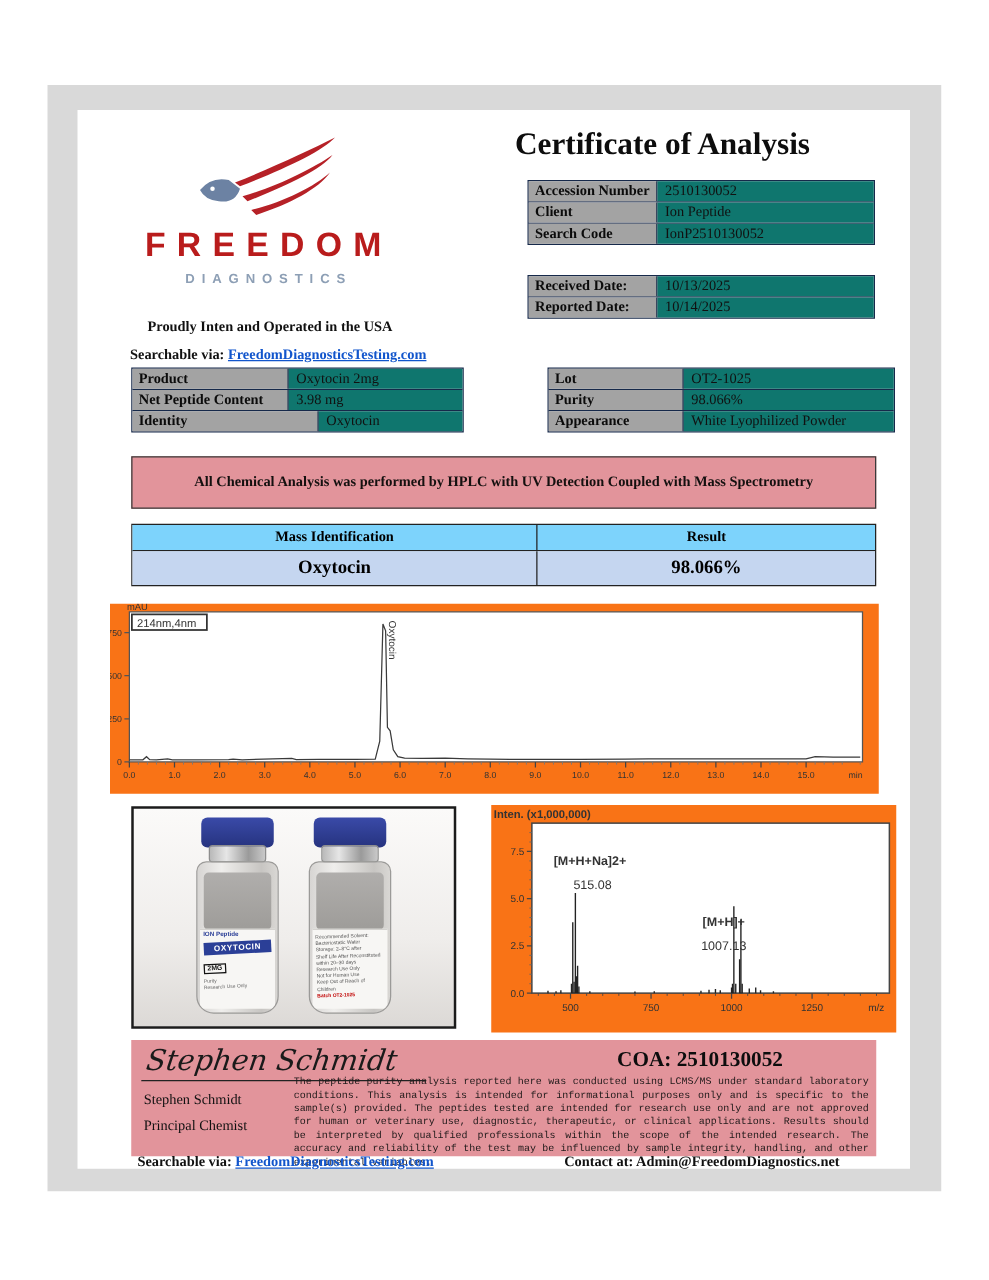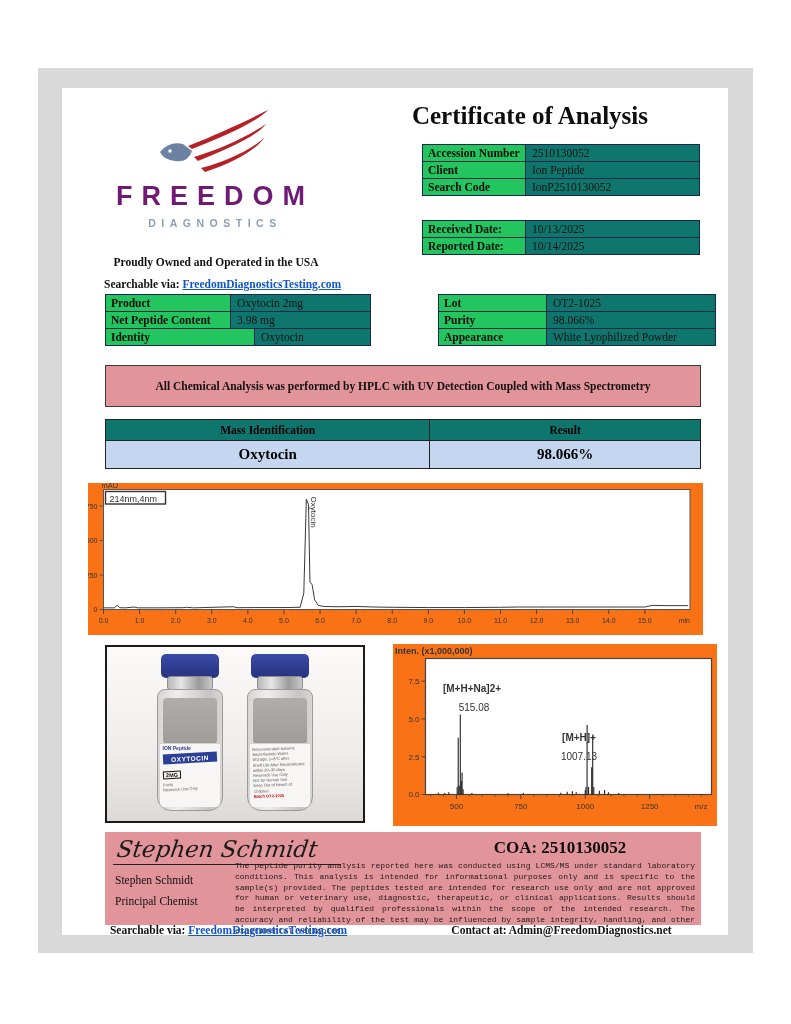--- a/index.html
+++ b/index.html
@@ -6,39 +6,39 @@
   body { background:#ffffff; font-family:"Liberation Serif", serif; }
   .canvas { position:relative; width:791px; height:1024px; background:#fff; overflow:hidden; }
   .gray-frame { position:absolute; left:38px; top:68px; width:715px; height:885px; background:#d9d9d9; }
   .page { position:absolute; left:24px; top:20px; width:666px; height:847px; background:#ffffff;padding-left:16px; }
   .abs { position:absolute; }
 
   
   .coa-title { font-weight:bold; font-size:25px; text-align:center; color:#0d0d0d; }
 
   
-  .logo-word { font-family:"Liberation Sans", sans-serif; font-weight:700; font-size:27px; letter-spacing:9px; color:#701a75; text-align:center; white-space:nowrap; }
+  .logo-word { font-family:"Liberation Sans", sans-serif; font-weight:700; font-size:27px; letter-spacing:9px; color:#b91c1c; text-align:center; white-space:nowrap; }
   .logo-sub { font-family:"Liberation Sans", sans-serif; font-weight:700; font-size:10.5px; letter-spacing:5.5px; color:#8d9fb5; text-align:center; white-space:nowrap; }
   .tagline { font-weight:bold; font-size:11.5px; text-align:center; color:#111; }
   .searchline { font-weight:bold; font-size:11.5px; color:#111; }
   a.doclink { color:#1155cc; text-decoration:underline; font-weight:bold; }
 
   
   .kv-table { position:absolute; border:1.5px solid #16294a; }
   .kv-row { display:flex; border-top:1px solid #16294a; }
   .kv-row:first-child { border-top:none; }
-  .kv-label { background:#22c55e; font-weight:bold; font-size:11.5px; padding:2px 4px 2px 5px; border-right:1px solid #16294a; color:#0b0b0b; }
+  .kv-label { background:#a3a3a3; font-weight:bold; font-size:11.5px; padding:2px 4px 2px 5px; border-right:1px solid #16294a; color:#0b0b0b; }
   .kv-value { background:#0f766e; font-size:11.5px; padding:2px 4px 2px 6px; flex:1; color:#111; }
 
   
   .banner { position:absolute; background:#e2949b; border:1px solid #3a3a3a; display:flex; align-items:center; justify-content:center; text-align:center; font-weight:bold; font-size:11.5px; color:#14100f; padding:4px 26px; }
 
   
   .mass-table { position:absolute; border:1.5px solid #222; }
-  .mass-head { display:flex; background:#0f766e; border-bottom:1.5px solid #222; }
+  .mass-head { display:flex; background:#7dd3fc; border-bottom:1.5px solid #222; }
   .mass-row { display:flex; background:#c5d6f0; }
   .mc1 { width:54.6%; border-right:1.5px solid #222; text-align:center; }
   .mc2 { width:45.4%; text-align:center; }
   .mass-head > div { font-weight:bold; font-size:11.5px; padding:4px 2px; }
   .mass-row > div { font-weight:bold; font-size:15px; padding:5px 2px; }
 
   
   .chart-box { position:absolute; background:#f97316; }
   svg text { font-family:"Liberation Sans", sans-serif; fill:#333; }
 
@@ -82,21 +82,21 @@
         <svg viewBox="0 0 122 68" width="122" height="68">
           <path d="M34 38 C62 27, 94 12, 114 2 C104 13, 72 28, 38 41 Z" fill="#b62127"></path>
           <path d="M40 49 C68 41, 96 27, 112 16 C103 28, 74 41, 44 53 Z" fill="#b62127"></path>
           <path d="M47 60 C72 54, 98 41, 110 30 C101 43, 78 55, 51 64 Z" fill="#b62127"></path>
           <path d="M6 44 Q15 33 29 36 L38 43 Q34 55 21 53 Q10 52 6 44 Z" fill="#6c82a3"></path>
           <circle cx="16" cy="43" r="1.8" fill="#ffffff"></circle>
         </svg>
       </div>
       <div class="abs logo-word" style="left:36px; top:93px; width:234px;">FREEDOM</div>
       <div class="abs logo-sub" style="left:36px; top:129px; width:234px;">DIAGNOSTICS</div>
-      <div class="abs tagline" style="left:28px; top:168px; width:252px;">Proudly Owned and Operated in the USA</div>
+      <div class="abs tagline" style="left:28px; top:168px; width:252px;">Proudly Inten and Operated in the USA</div>
       <div class="abs searchline" style="left:42px; top:190px; width:300px;">
         <span>Searchable via:</span>
         <a href="#" class="doclink">FreedomDiagnosticsTesting.com</a>
       </div>
 
       <div class="kv-table" style="left:360px; top:56px; width:278px;">
         <div class="kv-row">
           <div class="kv-label" style="width:103px;">Accession Number</div>
           <div class="kv-value">2510130052</div>
         </div>

